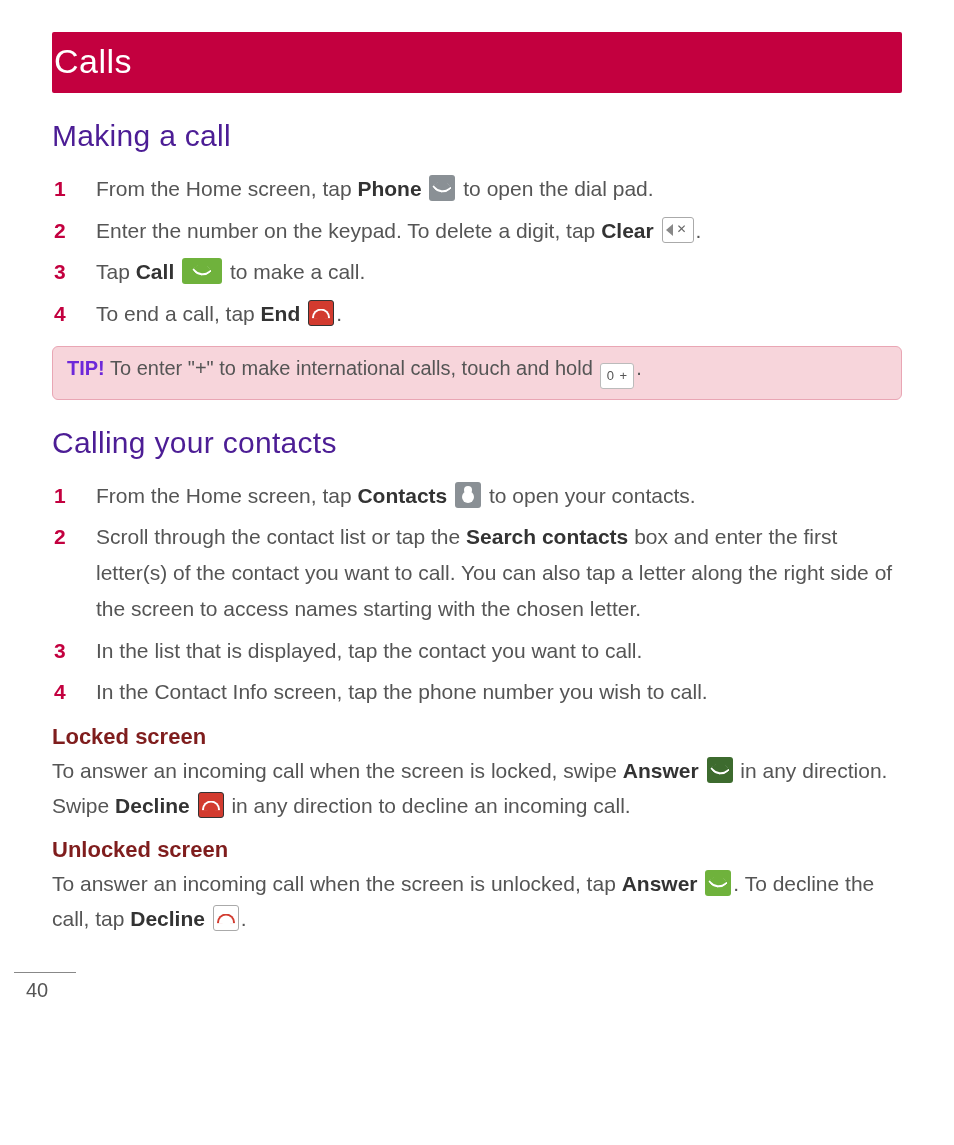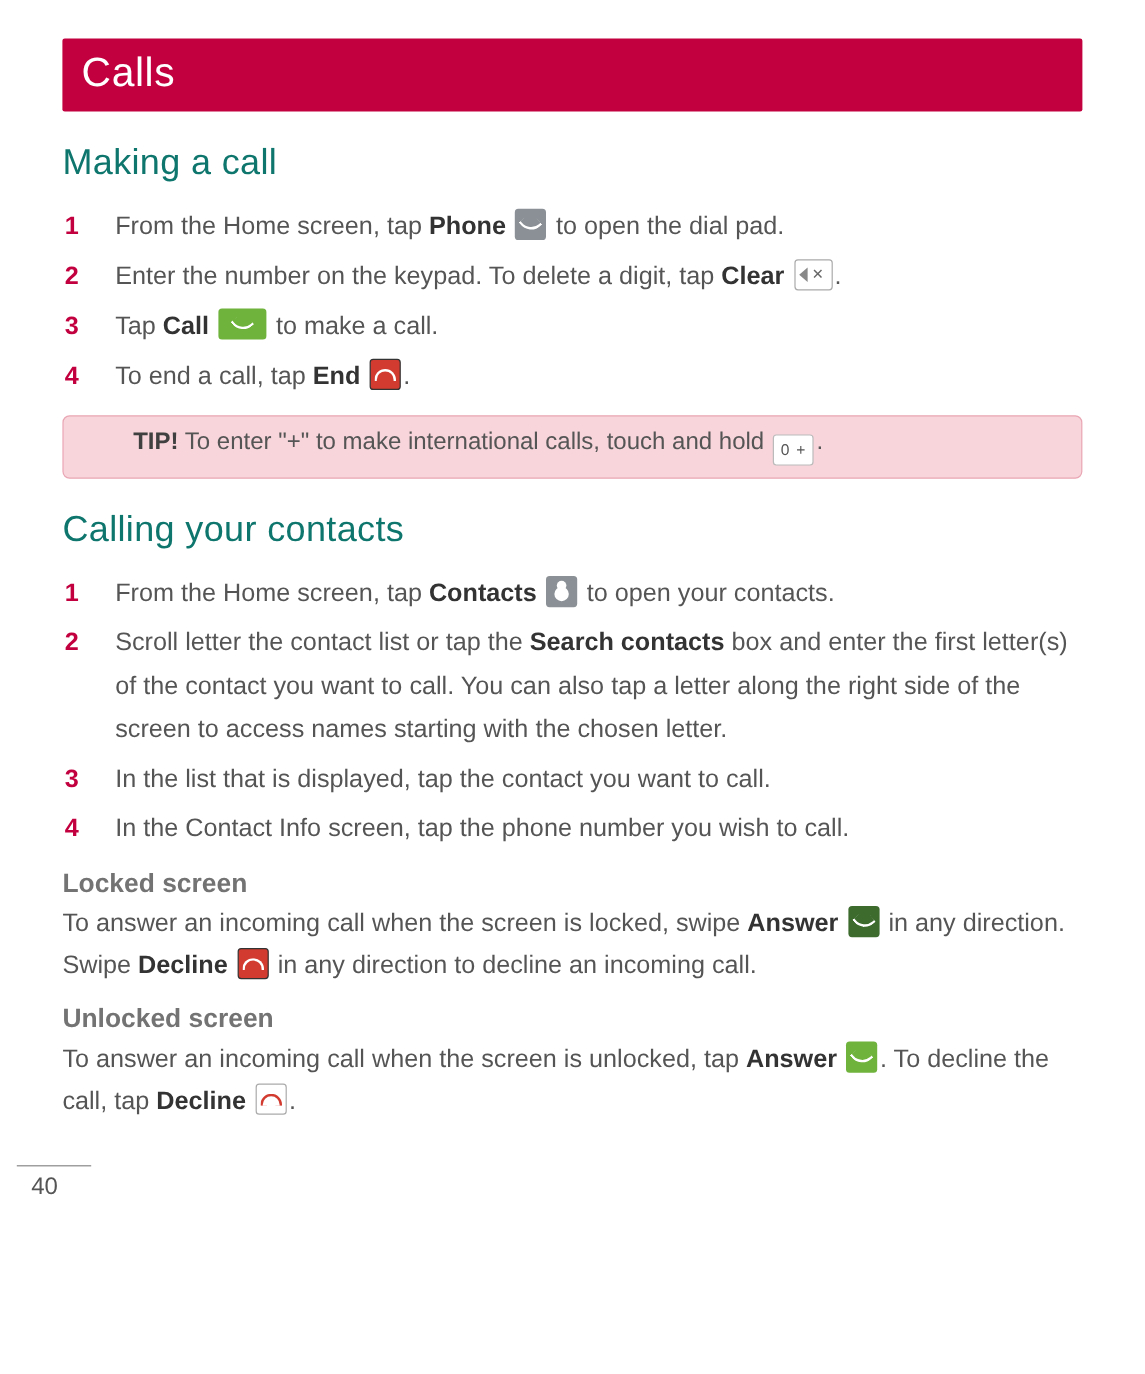--- a/index.html
+++ b/index.html
@@ -12,33 +12,33 @@
   }
   .page {
     padding: 32px 52px 32px 52px;
     box-sizing: border-box;
   }
   .title-bar {
     background: #c3003f;
     color: #fff;
     font-size: 34px;
     font-weight: 300;
-    padding: 10px 16px 12px 16px;
+    padding: 10px 16px 12px 2px;
     border-radius: 2px;
     letter-spacing: 0.5px;
   }
   h2.section {
-    color: #0f766e;
+    color: #4c1d95;
     font-weight: 500;
     font-size: 30px;
     margin: 26px 0 18px 0;
     letter-spacing: 0.3px;
   }
   h3.sub {
-    color: #737373;
+    color: #7f1d1d;
     font-weight: 700;
     font-size: 22px;
     margin: 14px 0 4px 0;
   }
   ol.steps {
     list-style: none;
     padding: 0;
     margin: 0 0 12px 0;
     counter-reset: step;
   }
@@ -67,21 +67,21 @@
   b { color: #333; font-weight: 700; }
   .tip-box {
     background: #f7d5db;
     border: 1px solid #e9a6b4;
     border-radius: 6px;
     padding: 10px 14px;
     font-size: 20px;
     color: #555;
     margin: 14px 0 8px 0;
   }
-  .tip-box .tip-label { font-weight: 700; color: #404040; margin-left: 44px; }
+  .tip-box .tip-label { font-weight: 700; color: #6d28d9; }
   .ic {
     display: inline-block;
     width: 26px;
     height: 26px;
     vertical-align: -5px;
     margin: 0 2px;
     border-radius: 3px;
     position: relative;
     box-sizing: border-box;
   }
@@ -213,21 +213,21 @@
   </div>
 
   <h2 class="section">Calling your contacts</h2>
 
   <ol class="steps">
     <li>
       <span>From the Home screen, tap </span><b>Contacts</b>
       <span class="ic ic-contacts"></span><span> to open your contacts.</span>
     </li>
     <li>
-      <span>Scroll letter the contact list or tap the </span><b>Search contacts</b><span> box and enter the first letter(s) of the contact you want to call. You can also tap a letter along the right side of the screen to access names starting with the chosen letter.</span>
+      <span>Scroll through the contact list or tap the </span><b>Search contacts</b><span> box and enter the first letter(s) of the contact you want to call. You can also tap a letter along the right side of the screen to access names starting with the chosen letter.</span>
     </li>
     <li><span>In the list that is displayed, tap the contact you want to call.</span></li>
     <li><span>In the Contact Info screen, tap the phone number you wish to call.</span></li>
   </ol>
 
 
   <h3 class="sub">Locked screen</h3>
   <p class="body">
     <span>To answer an incoming call when the screen is locked, swipe </span><b>Answer</b>
     <span class="ic ic-phone-darkgreen"></span><span> in any direction. Swipe </span><b>Decline</b>

